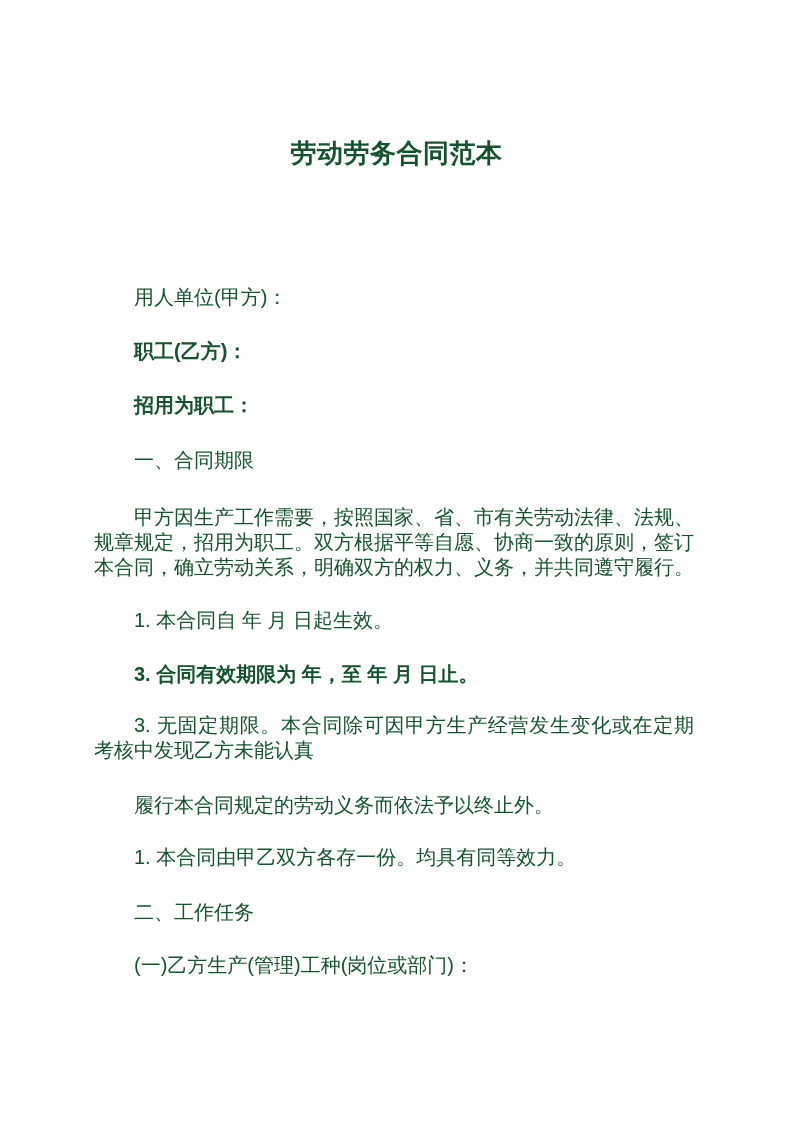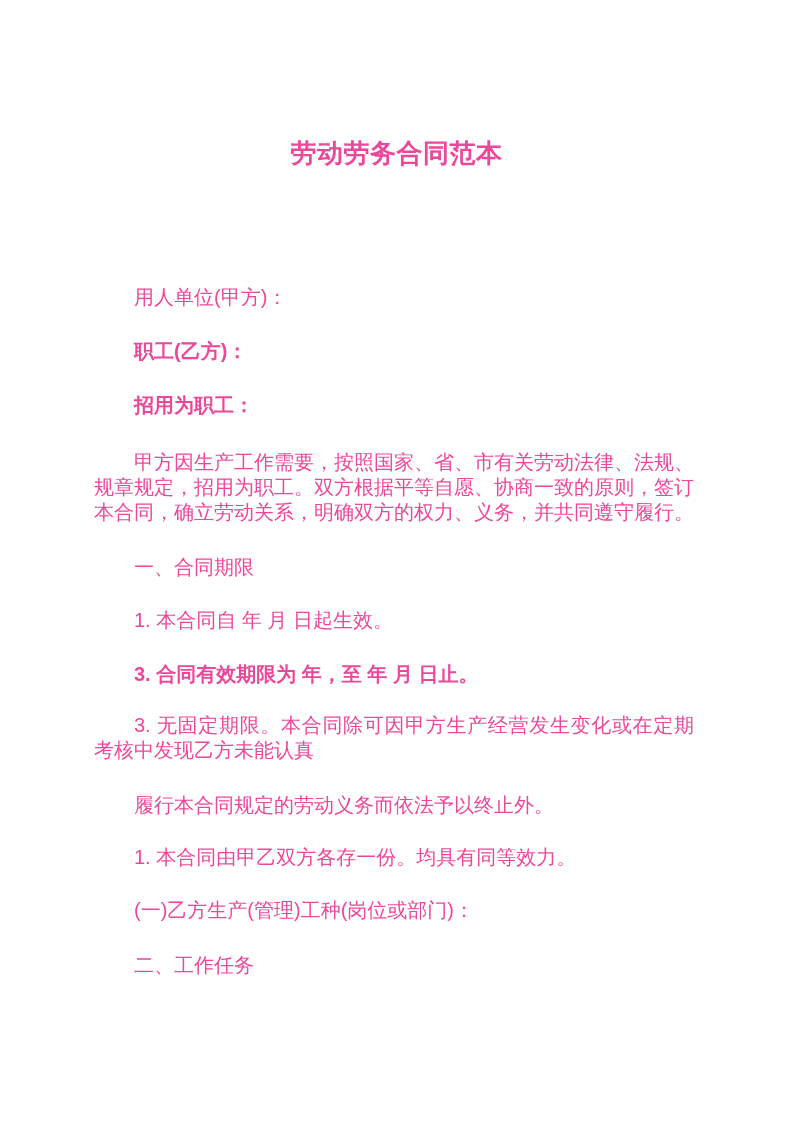--- a/index.html
+++ b/index.html
@@ -2,21 +2,21 @@
 <html><head>
 <meta charset="utf-8">
 <style>
   html, body { margin: 0; padding: 0; }
   body { background: #ffffff; }
   .page {
     position: relative;
     width: 793px;
     height: 1032px;
     background: #ffffff;
-    color: #ec4899;
+    color: #14532d;
     font-family: "Liberation Sans", "DejaVu Sans", sans-serif;
     overflow: hidden;
   }
   .content { margin: 0 99px 0 94px;  }
   .doc-title {
     margin: 0;
     padding-top: 136px;
     font-size: 26px;
     line-height: 34px;
     font-weight: 600;
@@ -52,33 +52,33 @@
   <h1 class="doc-title">劳动劳务合同范本</h1>
 
   <div class="content">
 
     <p class="para indent mt115">用人单位(甲方)：</p>
 
     <p class="para indent mt29">职工(乙方)：</p>
 
     <p class="para indent mt29">招用为职工：</p>
 
+    <p class="para indent mt30">一、合同期限</p>
+
     <p class="para indent mt32">甲方因生产工作需要，按照国家、省、市有关劳动法律、法规、规章规定，招用为职工。双方根据平等自愿、协商一致的原则，签订本合同，确立劳动关系，明确双方的权力、义务，并共同遵守履行。</p>
-
-    <p class="para indent mt30">一、合同期限</p>
 
     <p class="para indent mt28">1. 本合同自 年 月 日起生效。</p>
 
     <p class="para indent mt29">3. 合同有效期限为 年，至 年 月 日止。</p>
 
     <p class="para indent mt26"> 3. 无固定期限。本合同除可因甲方生产经营发生变化或在定期考核中发现乙方未能认真</p>
 
     <p class="para indent mt30">履行本合同规定的劳动义务而依法予以终止外。</p>
 
     <p class="para indent mt27">1. 本合同由甲乙双方各存一份。均具有同等效力。</p>
 
+    <p class="para indent mt30">二、工作任务</p>
+
     <p class="para indent mt28">(一)乙方生产(管理)工种(岗位或部门)：</p>
-
-    <p class="para indent mt30">二、工作任务</p>
 
     <div class="page-footer">1</div>
   </div>
 </div>
 
 </body></html>

